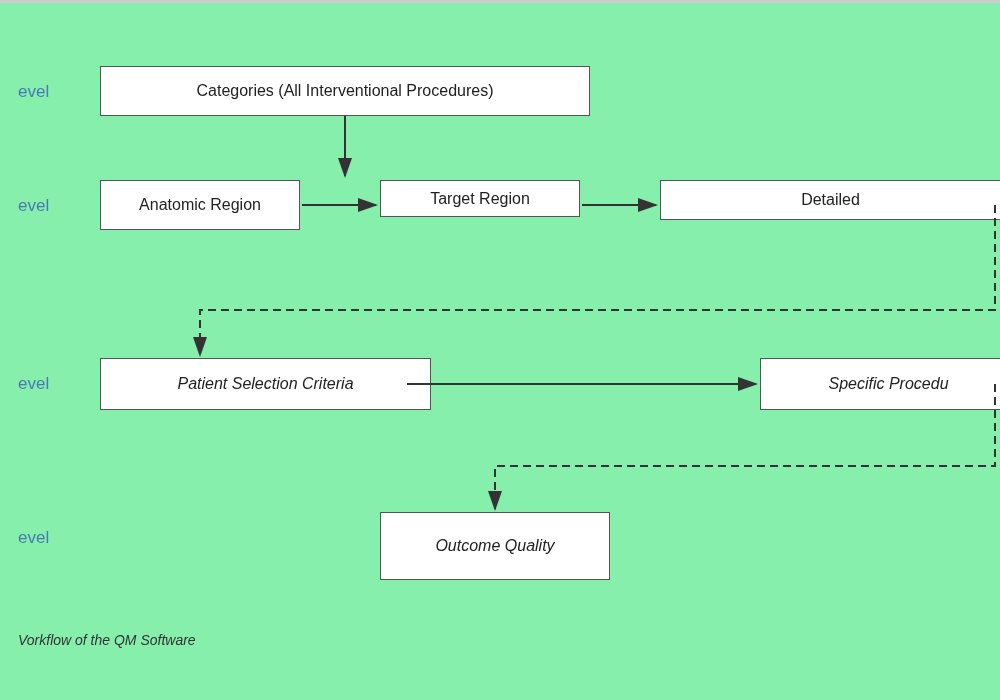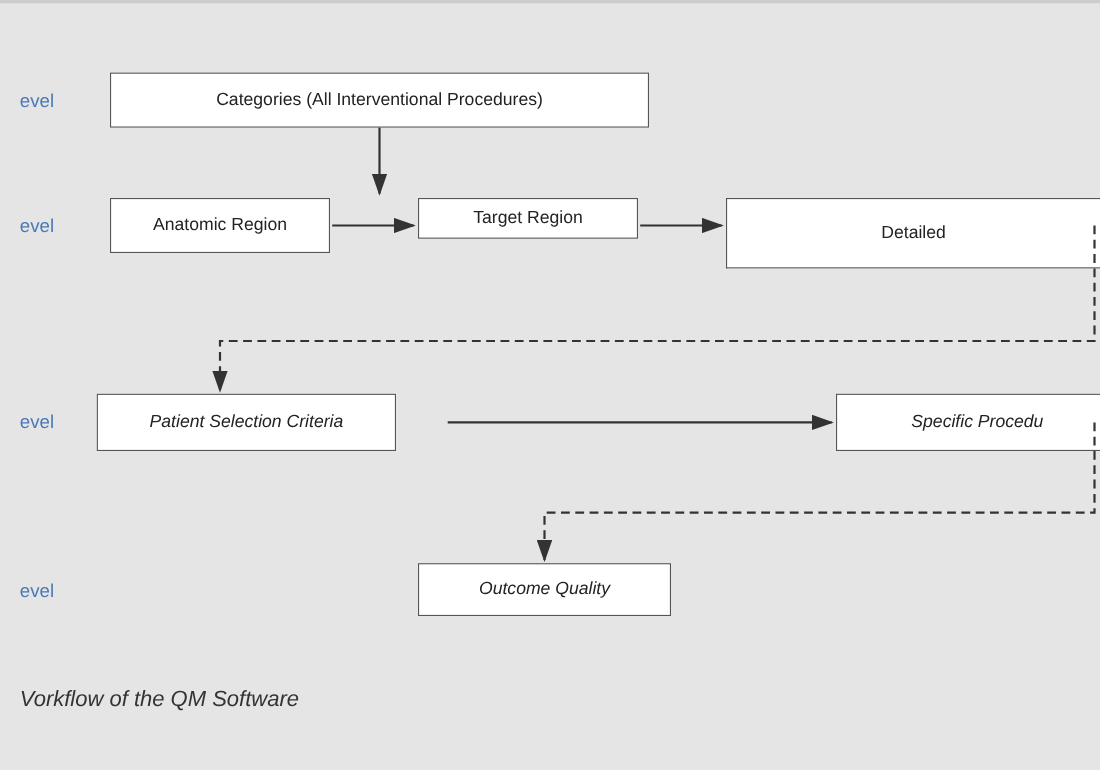--- a/index.html
+++ b/index.html
@@ -11,21 +11,21 @@
       overflow: hidden;
       position: relative;
     }
 
     .diagram-container {
       position: absolute;
       top: 0;
       left: 0;
       width: 1000px;
       height: 700px;
-      background: #e5e5e5;
+      background: #86efac;
     }
 
     .top-border {
       position: absolute;
       top: 0;
       left: 0;
       right: 0;
       height: 3px;
       background: #ccc;
     }
@@ -65,21 +65,21 @@
       top: 0;
       left: 0;
       width: 1000px;
       height: 700px;
       pointer-events: none;
     }
 
     .caption {
       position: absolute;
       font-style: italic;
-      font-size: 20px;
+      font-size: 14px;
       color: #333;
     }
   </style>
 </head>
 <body>
 
 <div class="diagram-container">
   <div class="top-border"></div>
 
   <div class="level-label" style="top: 82px; left: 18px;">evel</div>
@@ -92,33 +92,33 @@
   </div>
 
   <div class="flow-box" style="top:180px; left:100px; width:200px; height:50px;">
     <span>Anatomic Region</span>
   </div>
 
   <div class="flow-box" style="top:180px; left:380px; width:200px; height:37px;">
     <span>Target Region</span>
   </div>
 
-  <div class="flow-box" style="top:180px; left:660px; width:340px; height:64px; border-right:none; overflow:hidden;">
+  <div class="flow-box" style="top:180px; left:660px; width:340px; height:40px; border-right:none; overflow:hidden;">
     <span>Detailed</span>
   </div>
 
-  <div class="flow-box italic" style="top:358px; left:88px; width:272px; height:52px;">
+  <div class="flow-box italic" style="top:358px; left:100px; width:331px; height:52px;">
     <span>Patient Selection Criteria</span>
   </div>
 
   <div class="flow-box italic" style="top:358px; left:760px; width:256px; height:52px; border-right:none; overflow:hidden;">
     <span>Specific Procedu</span>
   </div>
 
-  <div class="flow-box italic" style="top:512px; left:380px; width:230px; height:48px;">
+  <div class="flow-box italic" style="top:512px; left:380px; width:230px; height:68px;">
     <span>Outcome Quality</span>
   </div>
 
   <svg class="arrows-svg" xmlns="http://www.w3.org/2000/svg">
     <defs>
       <marker id="arrowhead" markerWidth="10" markerHeight="7" refX="9" refY="3.5" orient="auto">
         <polygon points="0 0, 10 3.5, 0 7" fill="#333"></polygon>
       </marker>
       <marker id="arrowhead-dashed" markerWidth="10" markerHeight="7" refX="9" refY="3.5" orient="auto">
         <polygon points="0 0, 10 3.5, 0 7" fill="#333"></polygon>

